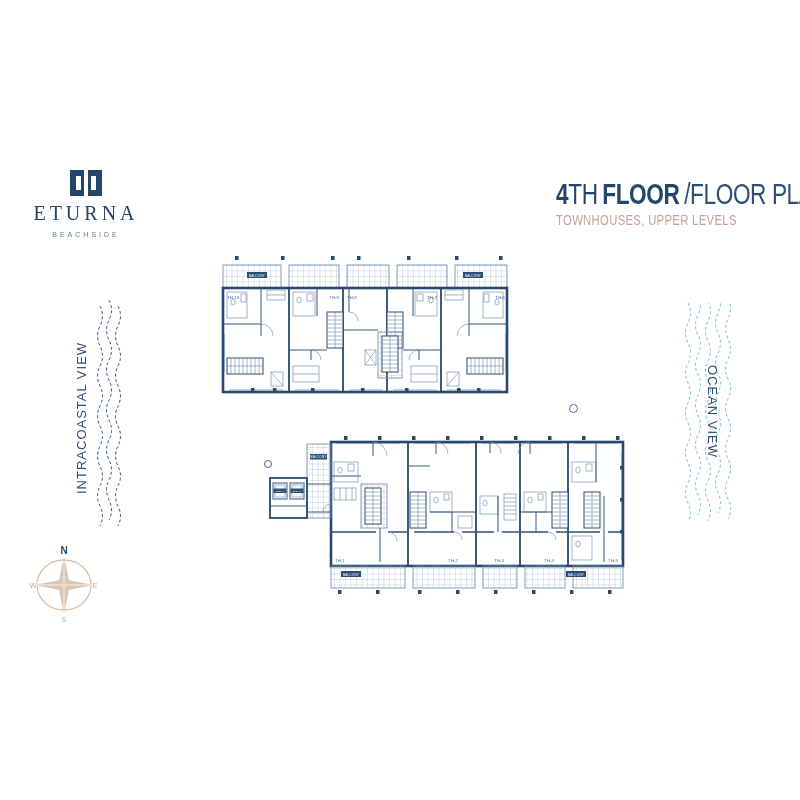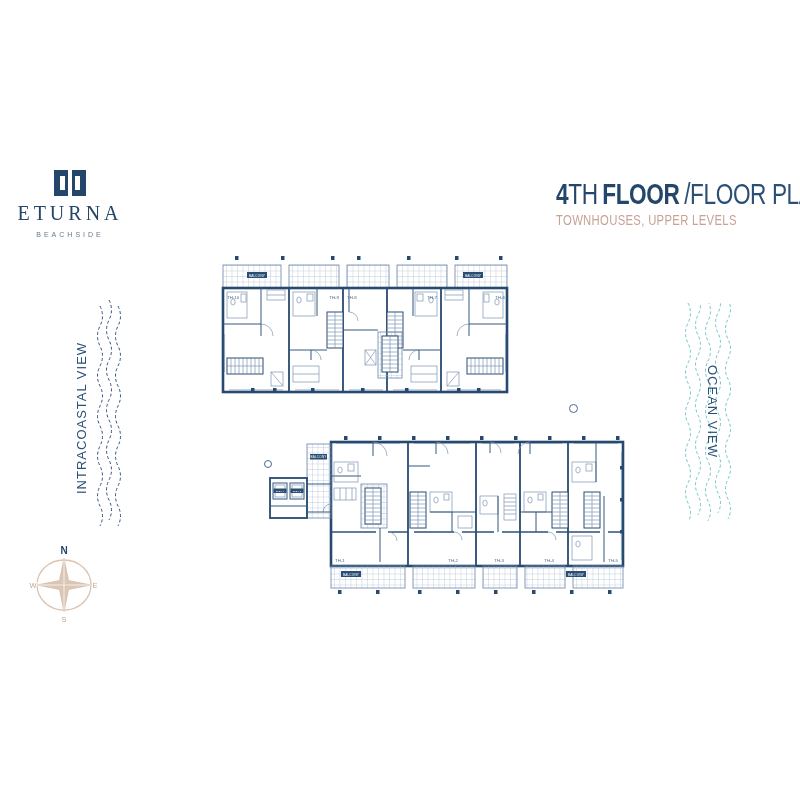--- a/index.html
+++ b/index.html
@@ -1,19 +1,19 @@
 <!DOCTYPE html>
 <html><head>
 <meta charset="utf-8">
 <style>
   html,body{margin:0;padding:0;background:#fff;}
   .page{position:relative;width:800px;height:800px;background:#ffffff;overflow:hidden;
         font-family:"Liberation Sans",sans-serif;}
   
-  .brand{position:absolute;left:4px;top:168px;width:132px;text-align:center;}
+  .brand{position:absolute;left:20px;top:168px;width:132px;text-align:center;}
   .brand .mark{display:block;margin:0 auto 4px auto;}
   .brand-name{font-family:"Liberation Serif",serif;font-size:20px;letter-spacing:4px;
               color:#24466b;font-weight:400;}
   .brand-tag{font-size:7px;letter-spacing:3px;color:#64798f;margin-top:6px;}
   
   .titleblock{position:absolute;left:556px;top:179px;width:280px;
               transform:scaleX(0.78);transform-origin:left top;color:#24466b;}
   .titleline{font-size:29px;line-height:30px;white-space:nowrap;letter-spacing:-0.5px;}
   .t-num{font-weight:700;}
   .t-suffix{font-weight:400;}

